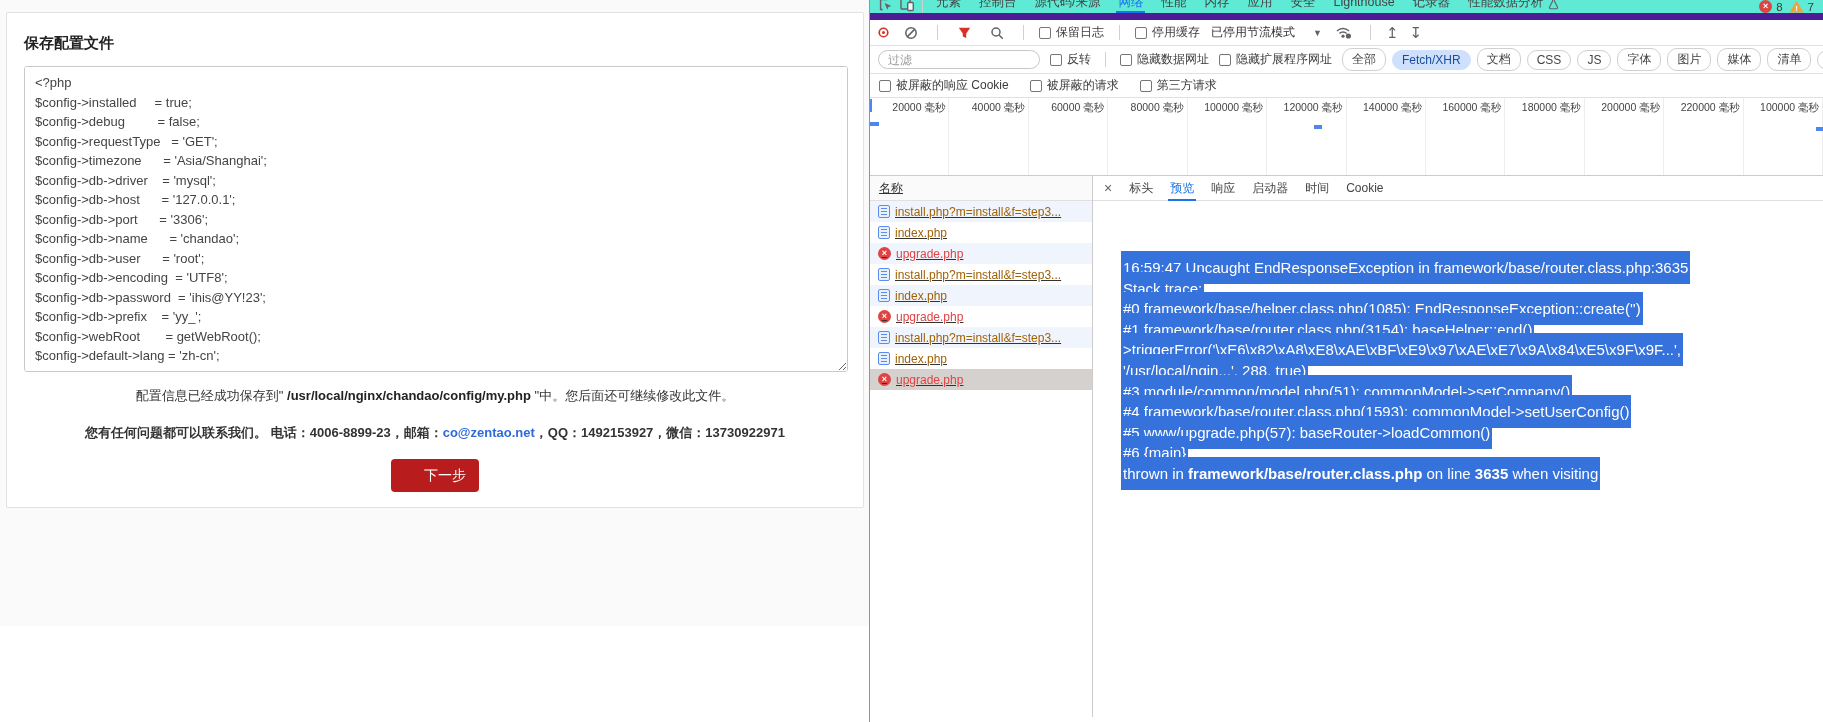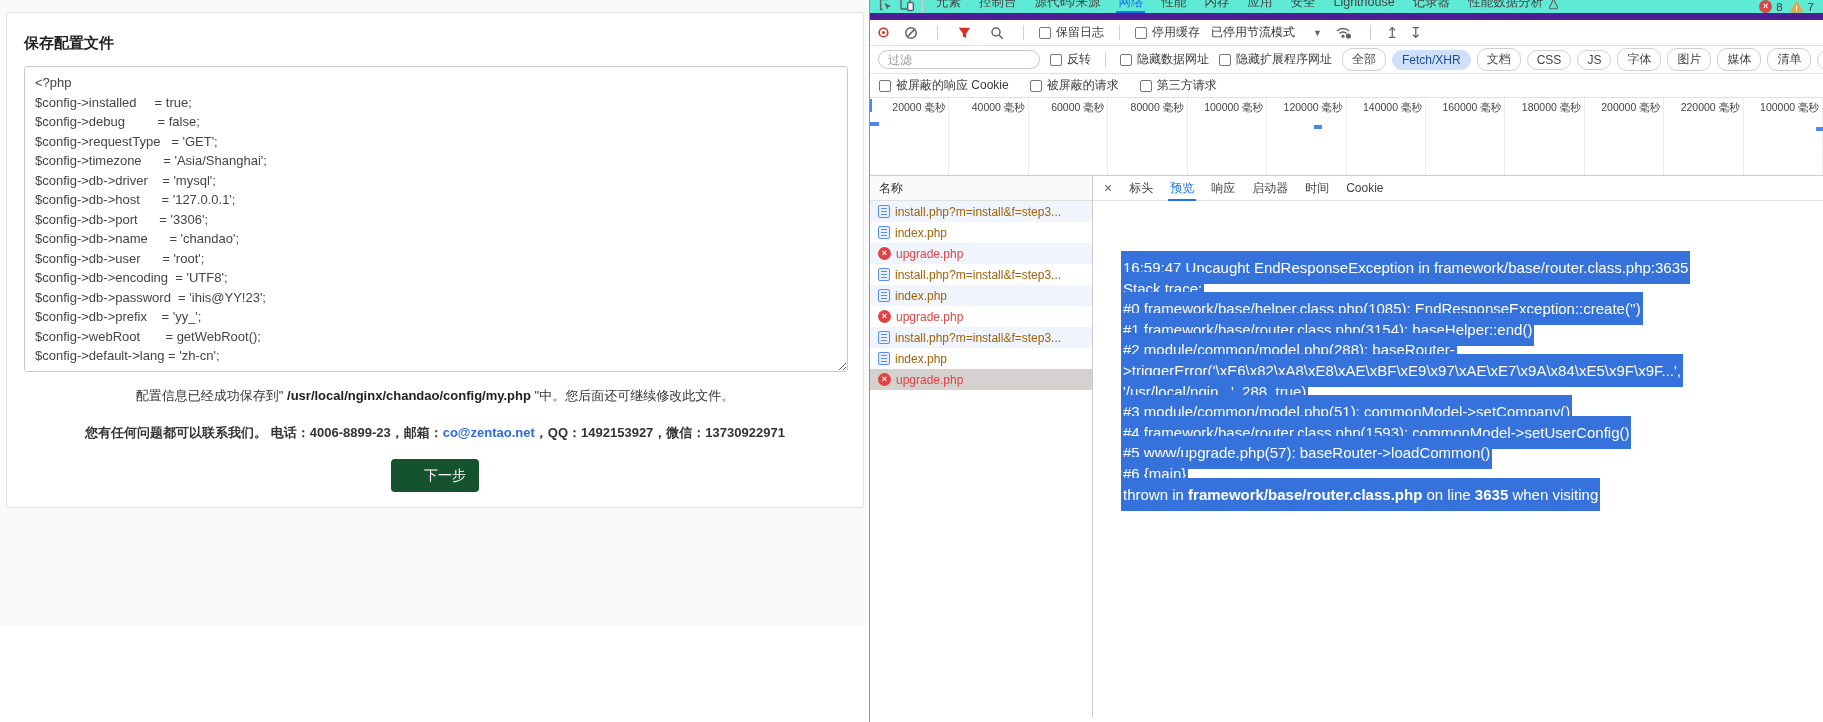--- a/index.html
+++ b/index.html
@@ -16,21 +16,21 @@
   .config-text {
     display:block; margin:0 17px; width:824px; height:306px;
     border:1px solid #c9c9c9; border-radius:3px; padding:6px 10px;
     font:13px/19.5px "Liberation Sans",sans-serif; color:#444; resize:both; outline:none; background:#fff;
   }
   .note { text-align:center; font-size:13px; color:#333; margin:15px 10px 0; }
   .note b { color:#222; }
   .contact { text-align:center; font-size:13px; font-weight:bold; color:#333; margin:19px 10px 0; }
   .contact a { color:#2f6bd8; text-decoration:none; font-weight:bold;margin-top:36px; }
   .btn-row { text-align:center; margin-top:17px; }
-  .next-btn { background:#14532d; color:#fff; border:none; border-radius:4px; width:88px; height:33px; font-size:14px; font-family:Liberation Sans, sans-serif; cursor:pointer;padding-left:26px; }
+  .next-btn { background:#b91c1c; color:#fff; border:none; border-radius:4px; width:88px; height:33px; font-size:14px; font-family:Liberation Sans, sans-serif; cursor:pointer;padding-left:26px; }
 
   
   .devtools { position:absolute; left:869px; top:0; width:954px; height:722px; background:#fff; border-left:1px solid #949494; font-size:12px; }
 
   .dt-tabbar { height:20px; display:flex; align-items:flex-end; background:#5eead4; border-bottom:7px solid #4c1d95; padding-left:4px; }
   .ticon { display:inline-flex; align-items:center; justify-content:center; width:22px; height:18px; }
   .vdiv { width:1px; height:15px; background:#d0d0d0; margin:0 4px; flex:none; }
   .dt-tabs { display:flex; align-items:center; height:20px; }
   .dt-tab { padding:0 9px; font-size:12.5px; color:#444; height:20px; line-height:19px; position:relative; white-space:nowrap; cursor:default; }
   .dt-tab.active { color:#1a73e8; }
@@ -56,21 +56,21 @@
   .chip { border:1px solid #d0d0d0; border-radius:10px; padding:2px 9px; color:#444; white-space:nowrap; cursor:default; }
   .chip.active { background:#cfe0fc; color:#1b4c9c; border-color:#cfe0fc; }
 
   .dt-blockedrow { height:24px; display:flex; align-items:center; gap:21px; padding:0 9px; border-bottom:1px solid #e0e0e0; }
 
   .dt-timeline { height:78px; position:relative; border-bottom:1px solid #ccc; display:flex; overflow:hidden; background:#fff; }
   .tl-col { flex:1; border-right:1px solid #ededed; font-size:10.5px; color:#444; text-align:right; padding:3px 3px 0 0; white-space:nowrap; overflow:hidden; }
   .tl-mark { position:absolute; background:#4c87f0; }
 
   .dt-main { display:flex; height:541px; }
-  .dt-list { width:223px; border-right:1px solid #ccc; flex:none; background:#fff; }
+  .dt-list { width:223px; border-right:1px solid #ccc; flex:none; background:#fff;text-decoration:underline; }
   .dt-list-header { height:25px; line-height:25px; padding-left:9px; border-bottom:1px solid #e0e0e0; background:#fafafa; color:#333; }
   .req-row { height:21px; display:flex; align-items:center; gap:5px; padding-left:8px; color:#a16207; white-space:nowrap; overflow:hidden; cursor:default; }
   .req-row.alt { background:#f0f4fc; }
   .req-row.error { color:#e04343; }
   .req-row.selected { background:#d4d1ce; }
   .doc-ico { width:12px; height:13px; flex:none; border:1px solid #5b8def; border-radius:2px; background:
       linear-gradient(#e8f0fe,#e8f0fe) ;
       background-color:#e8f0fe; position:relative; }
   .doc-ico::before { content:""; position:absolute; left:2px; right:2px; top:2px; height:7px;
       background:repeating-linear-gradient(#5b8def 0 1px, transparent 1px 3px); }
@@ -317,21 +317,20 @@
           <span class="detail-tab">响应</span>
           <span class="detail-tab">启动器</span>
           <span class="detail-tab">时间</span>
           <span class="detail-tab">Cookie</span>
         </div>
       <div class="dt-preview" id="dtPreview">
           <div class="pv-line"><span class="hl">16:59:47 Uncaught EndResponseException in framework/base/router.class.php:3635</span></div>
           <div class="pv-line"><span class="hl">Stack trace:</span></div>
           <div class="pv-line"><span class="hl">#0 framework/base/helper.class.php(1085): EndResponseException::create('')</span></div>
           <div class="pv-line"><span class="hl">#1 framework/base/router.class.php(3154): baseHelper::end()</span></div>
-          <div class="pv-line"><span class="hl">#2 module/common/model.php(288): baseRouter-</span></div>
           <div class="pv-line"><span class="hl">&gt;triggerError('\xE6\x82\xA8\xE8\xAE\xBF\xE9\x97\xAE\xE7\x9A\x84\xE5\x9F\x9F...',</span></div>
           <div class="pv-line"><span class="hl">'/usr/local/ngin...', 288, true)</span></div>
           <div class="pv-line"><span class="hl">#3 module/common/model.php(51): commonModel-&gt;setCompany()</span></div>
           <div class="pv-line"><span class="hl">#4 framework/base/router.class.php(1593): commonModel-&gt;setUserConfig()</span></div>
           <div class="pv-line"><span class="hl">#5 www/upgrade.php(57): baseRouter-&gt;loadCommon()</span></div>
           <div class="pv-line"><span class="hl">#6 {main}</span></div>
           <div class="pv-line"><span class="hl">thrown in <b>framework/base/router.class.php</b> on line <b>3635</b> when visiting</span></div>
         </div>
     </div>
   </div>

